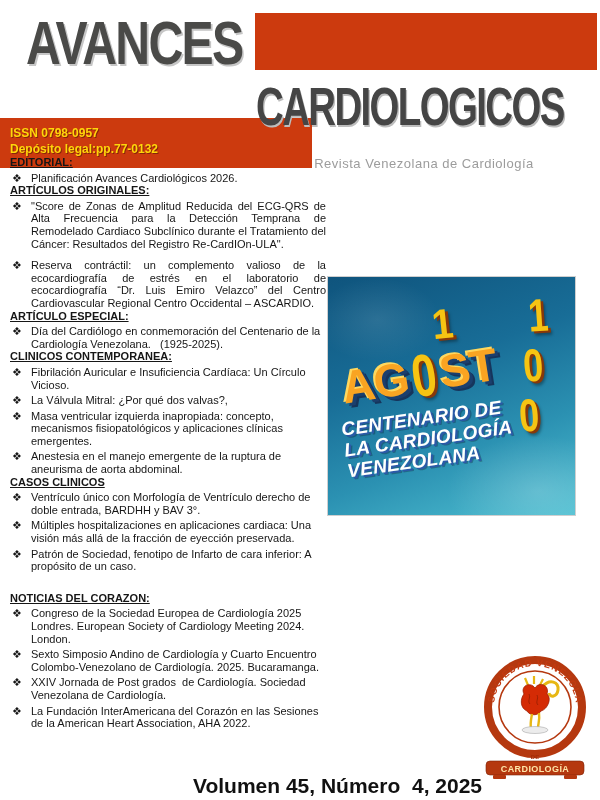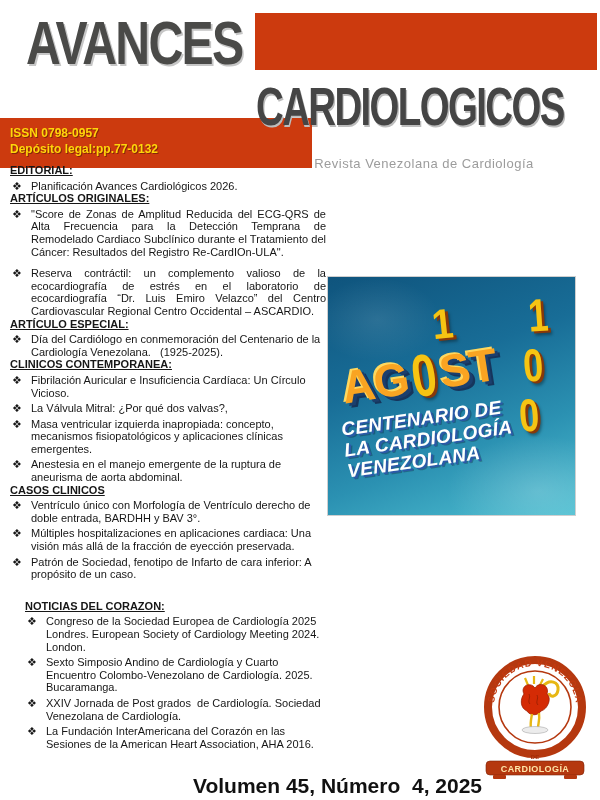--- a/index.html
+++ b/index.html
@@ -17,22 +17,22 @@
         text-shadow:1px 1px 0 rgba(0,0,0,.35);}
   .title-cardio{position:absolute;left:256px;top:76px;font-size:48px;font-weight:bold;
         color:#454545;letter-spacing:-2px;transform:scale(0.80,1.12);transform-origin:top left;
         text-shadow:1.5px 1.5px 0 #bdbdbd;white-space:nowrap;}
   .subtitle{position:absolute;left:250px;top:143px;width:348px;text-align:center;
         color:#9c9c9c;font-size:13px;line-height:15px;letter-spacing:0.5px;margin-top:13px;}
 
   
   .toc{position:absolute;left:10px;top:156px;width:316px;font-size:11px;line-height:12.6px;}
   .sec{}
-  .toc .sec:first-child{margin-top:8px;}
-  .sec-noticias{margin-top:19px;margin-left:15px;}
+  .toc .sec:first-child{margin-top:0;}
+  .sec-noticias{margin-top:19px;}
   .sec-h{font-weight:bold;text-decoration:underline;}
   .item{position:relative;padding-left:21px;margin-top:3px;}
   .sec-articulos .item + .item{margin-top:9px;}
   .blt{position:absolute;left:2px;top:0;font-size:11px;color:#161616;}
   .txt{white-space:pre-wrap;}
   .justify .txt{display:block;text-align:justify;}
 
   
   .poster{position:absolute;left:328px;top:277px;width:247px;height:238px;overflow:hidden;
         outline:1px solid #cfcfcf;
@@ -160,21 +160,21 @@
       <div class="item">
         <span class="blt">❖</span>
         <span class="txt">Sexto Simposio Andino de Cardiología y Cuarto Encuentro Colombo-Venezolano de Cardiología. 2025. Bucaramanga.</span>
       </div>
       <div class="item">
         <span class="blt">❖</span>
         <span class="txt">XXIV Jornada de Post grados  de Cardiología. Sociedad Venezolana de Cardiología.</span>
       </div>
       <div class="item">
         <span class="blt">❖</span>
-        <span class="txt">La Fundación InterAmericana del Corazón en las Sesiones de la American Heart Association, AHA 2016.</span>
+        <span class="txt">La Fundación InterAmericana del Corazón en las Sesiones de la American Heart Association, AHA 2022.</span>
       </div>
     </div>
 
   </div>
 
   <div class="poster">
     <div class="ydigit one-small">1</div>
     <div class="agosto">
       <span class="seg">AG</span><span class="ydigit seg-o">0</span><span class="seg">ST</span>
     </div>

